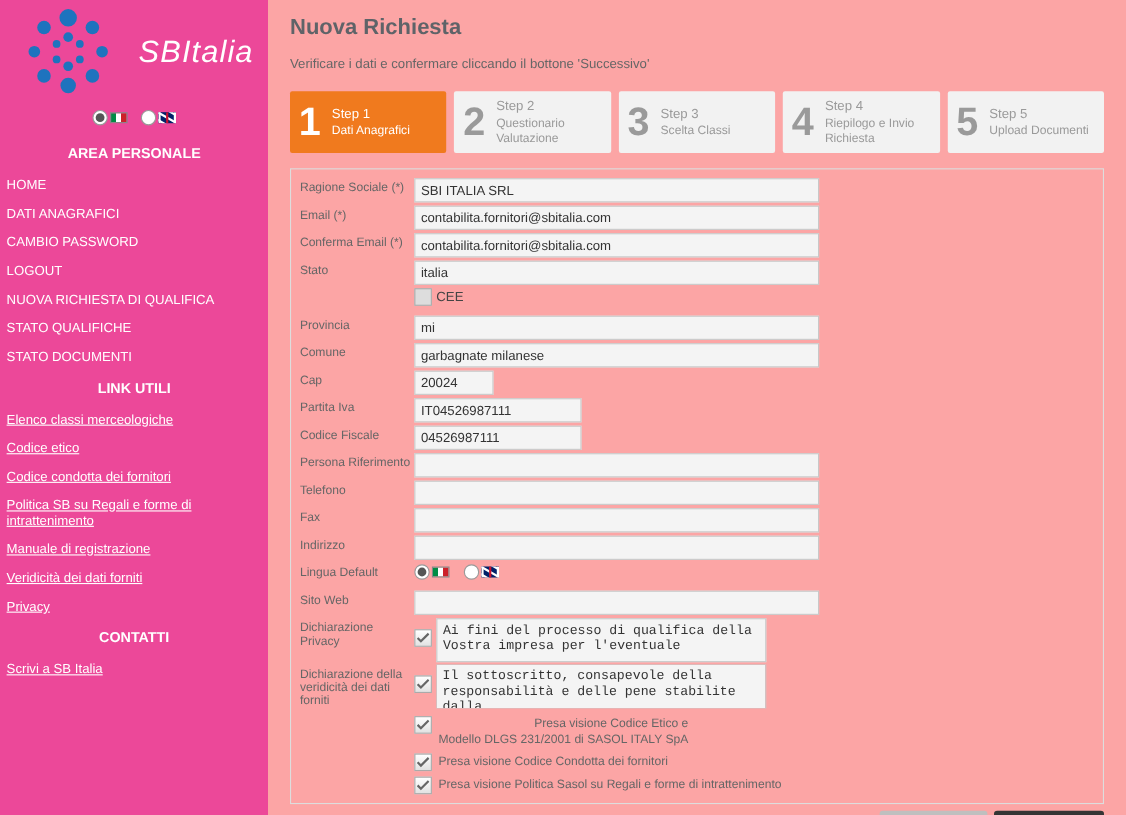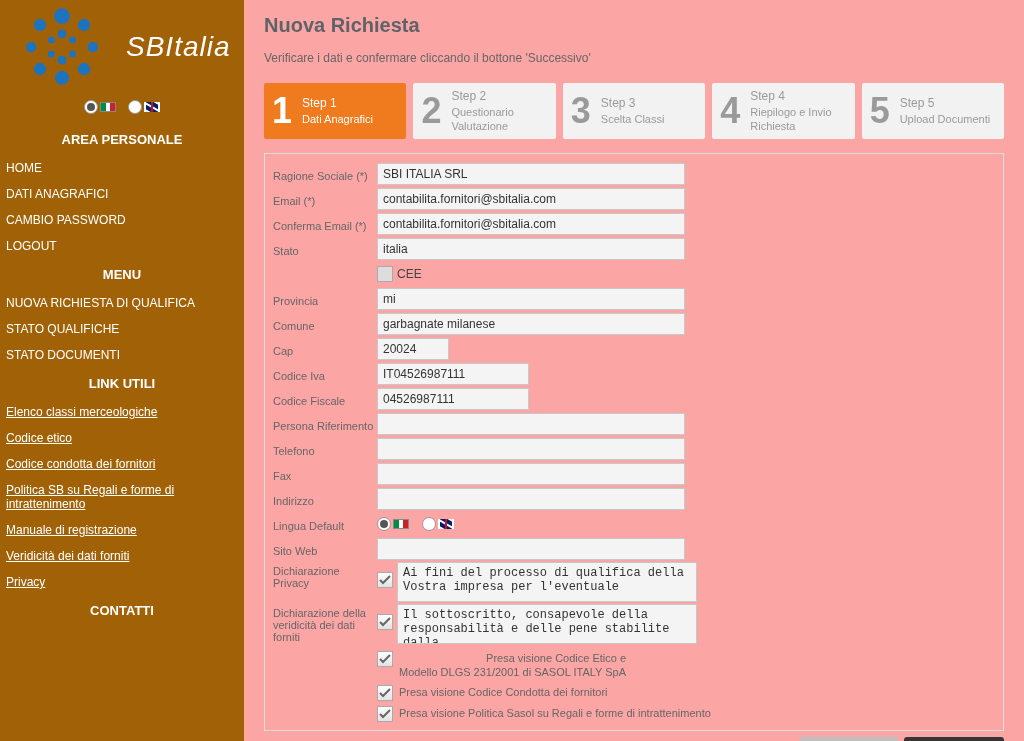--- a/index.html
+++ b/index.html
@@ -1,40 +1,40 @@
 <!DOCTYPE html>
 <html><head>
 <meta charset="utf-8">
 <style>
   * { box-sizing: border-box; margin: 0; padding: 0; }
   body { font-family: Arial, Helvetica, sans-serif; font-size: 12px; color: #444; width: 1024px; height: 741px; overflow: hidden; display: flex; }
-  .sidebar { width: 244px; background: #a16207; color: #fff; padding: 0; display: flex; flex-direction: column; }
+  .sidebar { width: 244px; background: #ec4899; color: #fff; padding: 0; display: flex; flex-direction: column; }
   .logo-area { display: flex; align-items: center; padding: 3px 8px 5px; gap: 10px; }
   .logo-svg { width: 108px; height: 88px; }
   .logo-text { font-size: 28px; font-weight: 300; letter-spacing: 1px; font-family: Arial; }
   .logo-text span { font-style: italic; }
   .welcome { padding: 2px 0 8px 0; font-size: 13px; }
   .lang-row-side { text-align: center; padding: 4px 0 10px; font-size: 11px; }
   .section-title { text-align: center; font-weight: bold; font-size: 13px; padding: 8px 0; color: #fff; }
   .side-link { display: block; color: #fff; padding: 6px 6px; font-size: 12px; text-decoration: none; cursor: pointer; }
   .side-link.u { text-decoration: underline; }
   .main { flex: 1; background: #fca5a5; padding: 14px 20px 10px 20px; overflow: auto; position: relative; }
   h1.page-title { font-size: 20px; color: #5f6368; font-weight: 600; margin-bottom: 14px; }
   .page-sub { font-size: 12px; color: #666; margin-bottom: 18px; }
   .steps { display: flex; gap: 7px; margin-bottom: 14px; }
   .step { flex: 1; background: #f2f2f2; color: #9a9a9a; display: flex; align-items: center; padding: 8px 6px 8px 8px; height: 56px; border-radius: 2px; }
   .step.active { background: #f07a1e; color: #fff; }
   .step-num { font-size: 36px; font-weight: bold; margin-right: 10px; line-height: 1; }
   .step-text { font-size: 12px; line-height: 1.3; }
   .step-name { font-size: 11px; }
   .form { border: 1px solid #ddd; padding: 8px 8px 4px 8px; }
-  .form-row { display: flex; align-items: center; min-height: 24px; margin-bottom: 1px; }
+  .form-row { display: flex; align-items: flex-start; min-height: 24px; margin-bottom: 1px; }
   .form-label { width: 104px; font-size: 11px; color: #666; padding-top: 3px; }
   .form-field { flex: 1; }
-  input[type=text].txt, .txtarea { border: 1px solid #c8c8c8; background: #f4f4f4; padding: 3px 5px; font-size: 12px; color: #333; width: 308px; height: 22px; }
+  input[type=text].txt, .txtarea { border: 1px solid #c8c8c8; background: #f4f4f4; padding: 3px 5px; font-size: 12px; color: #333; width: 368px; height: 22px; }
   input[type=text].txt.short { width: 72px; }
   input[type=text].txt.mid { width: 152px; }
   .txtarea { width: 300px; height: 40px; resize: none; font-family: "Courier New", monospace; font-size: 12px; overflow-y: scroll; margin-left: 4px; vertical-align: top; }
   .check { width: 16px; height: 16px; border: 1px solid #aaa; background: #e8e7e7 linear-gradient(#fff,#e2e2e2); display: inline-flex; align-items: center; justify-content: center; vertical-align: middle; cursor: pointer; }
   .check.disabled { background: #ddd; }
   .check svg { width: 12px; height: 12px; }
   .cee-box { display: inline-flex; align-items: center; gap: 4px; }
   .radio { width: 14px; height: 14px; border-radius: 50%; border: 1px solid #999; display: inline-block; vertical-align: middle; margin-right: 2px; background: #fff; position: relative; cursor: pointer; }
   .radio.checked::after { content: ''; position: absolute; top: 2px; left: 2px; width: 8px; height: 8px; background: #555; border-radius: 50%; }
   .flag { display: inline-block; width: 16px; height: 10px; vertical-align: middle; }
@@ -84,35 +84,35 @@
     &nbsp;&nbsp;
     <span class="radio"></span><span class="flag uk"></span>
   </div>
 
   <div class="section-title">AREA PERSONALE</div>
   <a class="side-link">HOME</a>
   <a class="side-link">DATI ANAGRAFICI</a>
   <a class="side-link">CAMBIO PASSWORD</a>
   <a class="side-link">LOGOUT</a>
 
-  <div class="section-title">MENU</div>
   <a class="side-link">NUOVA RICHIESTA DI QUALIFICA</a>
   <a class="side-link">STATO QUALIFICHE</a>
   <a class="side-link">STATO DOCUMENTI</a>
 
   <div class="section-title">LINK UTILI</div>
   <a class="side-link u">Elenco classi merceologiche</a>
   <a class="side-link u">Codice etico</a>
   <a class="side-link u">Codice condotta dei fornitori</a>
   <a class="side-link u">Politica SB su Regali e forme di intrattenimento</a>
   <a class="side-link u">Manuale di registrazione</a>
   <a class="side-link u">Veridicità dei dati forniti</a>
   <a class="side-link u">Privacy</a>
 
   <div class="section-title">CONTATTI</div>
+  <a class="side-link u">Scrivi a SB Italia</a>
 </div>
 
 <div class="main">
   <h1 class="page-title">Nuova Richiesta</h1>
   <div class="page-sub">Verificare i dati e confermare cliccando il bottone 'Successivo'</div>
 
   <div class="steps">
     <div class="step active">
       <div class="step-num">1</div>
       <div class="step-text">
@@ -180,21 +180,21 @@
     </div>
     <div class="form-row">
       <div class="form-label">Comune</div>
       <div class="form-field"><input type="text" class="txt" value="garbagnate milanese" style=""></div>
     </div>
     <div class="form-row">
       <div class="form-label">Cap</div>
       <div class="form-field"><input type="text" class="txt short" value="20024" style=""></div>
     </div>
     <div class="form-row">
-      <div class="form-label">Codice Iva</div>
+      <div class="form-label">Partita Iva</div>
       <div class="form-field"><input type="text" class="txt mid" value="IT04526987111" style=""></div>
     </div>
     <div class="form-row">
       <div class="form-label">Codice Fiscale</div>
       <div class="form-field"><input type="text" class="txt mid" value="04526987111" style=""></div>
     </div>
     <div class="form-row">
       <div class="form-label">Persona Riferimento</div>
       <div class="form-field"><input type="text" class="txt" value="" style=""></div>
     </div>

